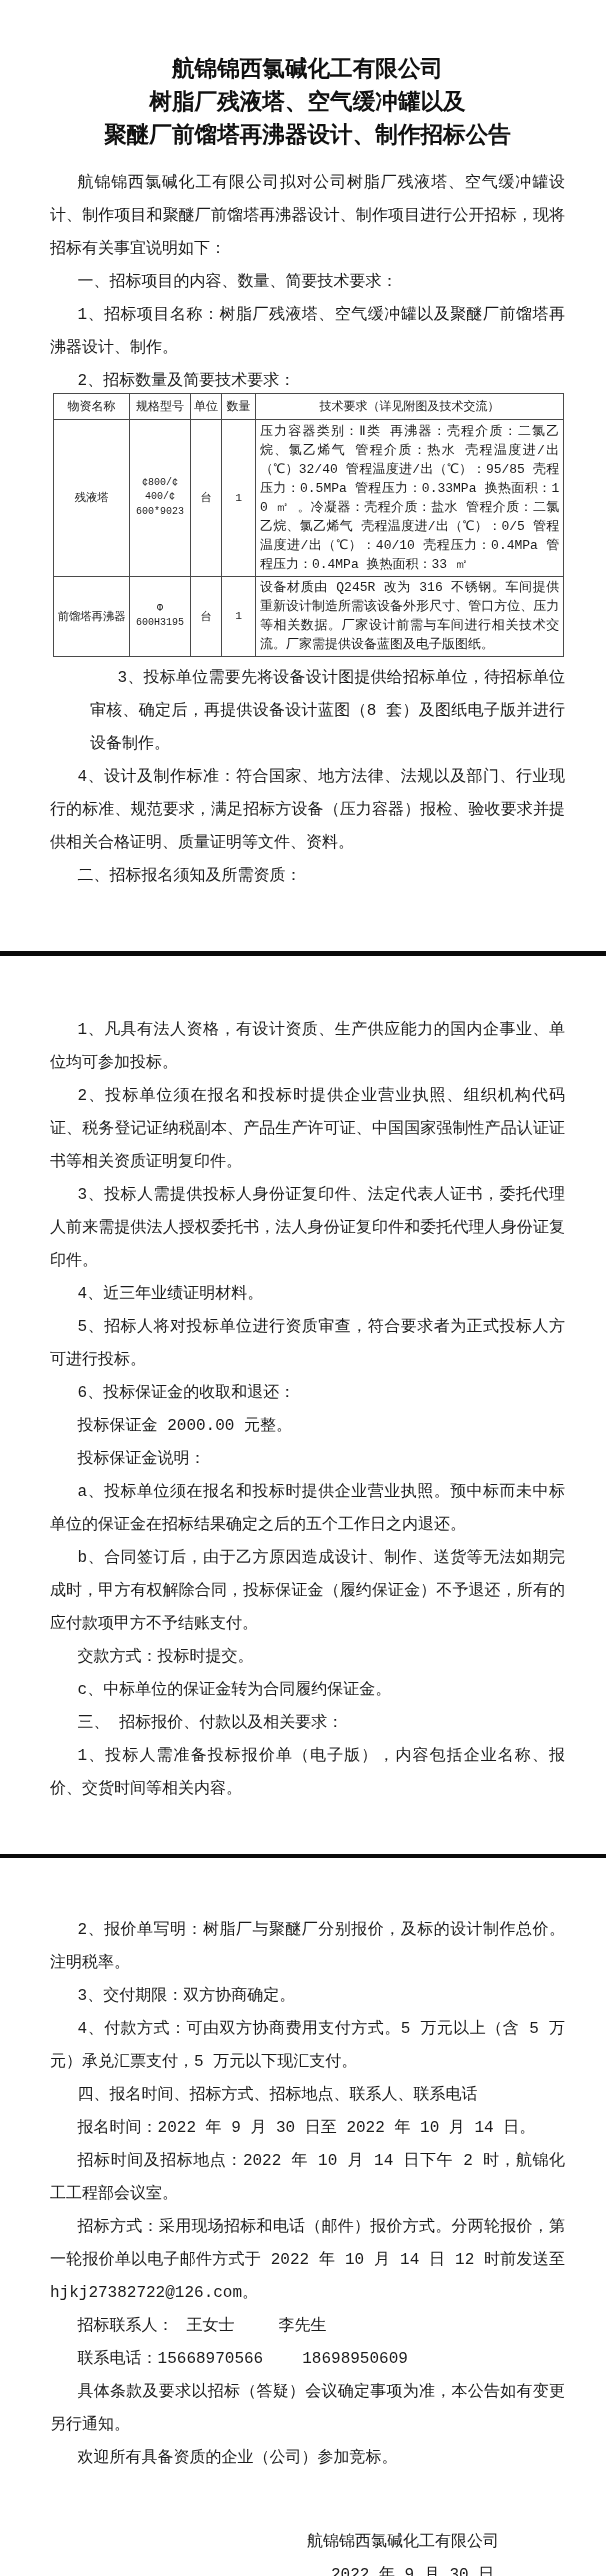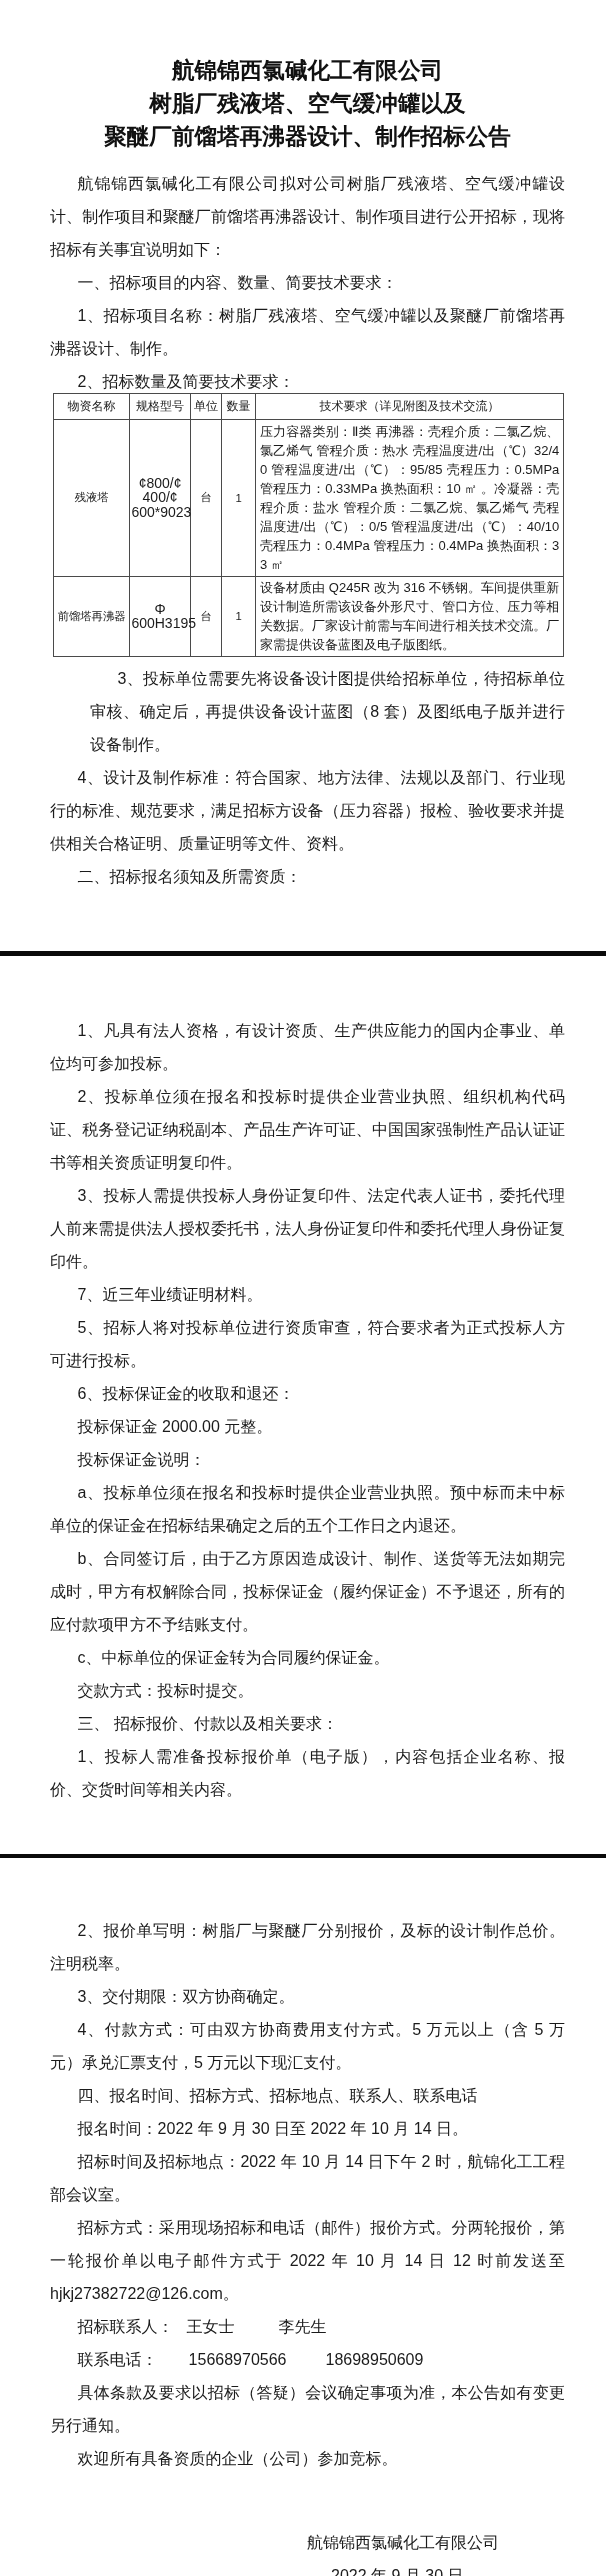--- a/index.html
+++ b/index.html
@@ -1,21 +1,21 @@
 <!DOCTYPE html>
 <html style="font-size:10px"><head>
 <meta charset="utf-8">
 <style>
   html, body { margin: 0; padding: 0; background: #ffffff; }
   .doc {
     position: relative;
     width: 606px;
     height: 2576px;
     background: #ffffff;
-    font-family: Liberation Sans, sans-serif;
+    font-family: Liberation Mono, monospace;
     color: #1b1b1b;
     overflow: hidden;
   }
   .content { padding: 0 41px 0 50px; }
   .title { margin: 0; font-size: 22.6px; font-weight: bold; text-align: center; line-height: 33px; color: #111; }
   .title-block { margin-top: 54px; }
   .p {
     margin: 0;
     font-size: 16px;
     line-height: 33px;
@@ -47,37 +47,37 @@
     text-align: center;
     vertical-align: middle;
     padding: 0 1.3px;
   }
   td.cname, td.cspec, td.cunit, td.cqty {
     text-align: center;
     vertical-align: middle;
     font-size: 11.3px;
     padding: 1.3px;
   }
-  td.cspec { font-size: 14px; line-height: 14.4px; }
+  td.cspec { font-size: 10px; line-height: 14.4px; }
   td.creq {
     font-size: 13px;
     line-height: 19px;
     text-align: justify;
     vertical-align: top;
     padding: 1.9px 3.8px;
     word-break: break-all;
   }
   .col-name { width: 76px; }
   .col-spec { width: 61px; }
   .col-unit { width: 31px; }
   .col-qty  { width: 34px; }
   #item3 { margin-top: 5px; margin-left: 40px; }
   .contact-name-1 { margin-left: 13px; }
   .contact-name-2 { margin-left: 44px; }
-  .contact-phone-1 { margin-left: 31px; }
+  .contact-phone-1 { }
   .contact-phone-2 { margin-left: 39px; }
   #sig-company { margin-top: 51px; text-indent: 257px; text-align: left; }
   #sig-date { text-indent: 281px; text-align: left; }
 </style>
 </head>
 <body>
 
 <div class="doc">
   <div class="content">
 
@@ -138,29 +138,29 @@
     <p class="p" id="item3">3、投标单位需要先将设备设计图提供给招标单位，待招标单位审核、确定后，再提供设备设计蓝图（8 套）及图纸电子版并进行设备制作。</p>
     <p class="p">4、设计及制作标准：符合国家、地方法律、法规以及部门、行业现行的标准、规范要求，满足招标方设备（压力容器）报检、验收要求并提供相关合格证明、质量证明等文件、资料。</p>
 
     <p class="p">二、招标报名须知及所需资质：</p>
 
     <div class="pagebreak" id="pagebreak-1"></div>
 
     <p class="p">1、凡具有法人资格，有设计资质、生产供应能力的国内企事业、单位均可参加投标。</p>
     <p class="p">2、投标单位须在报名和投标时提供企业营业执照、组织机构代码证、税务登记证纳税副本、产品生产许可证、中国国家强制性产品认证证书等相关资质证明复印件。</p>
     <p class="p">3、投标人需提供投标人身份证复印件、法定代表人证书，委托代理人前来需提供法人授权委托书，法人身份证复印件和委托代理人身份证复印件。</p>
-    <p class="p">7、近三年业绩证明材料。</p>
+    <p class="p">4、近三年业绩证明材料。</p>
     <p class="p">5、招标人将对投标单位进行资质审查，符合要求者为正式投标人方可进行投标。</p>
     <p class="p">6、投标保证金的收取和退还：</p>
     <p class="p">投标保证金 2000.00 元整。</p>
     <p class="p">投标保证金说明：</p>
     <p class="p">a、投标单位须在报名和投标时提供企业营业执照。预中标而未中标单位的保证金在招标结果确定之后的五个工作日之内退还。</p>
     <p class="p">b、合同签订后，由于乙方原因造成设计、制作、送货等无法如期完成时，甲方有权解除合同，投标保证金（履约保证金）不予退还，所有的应付款项甲方不予结账支付。</p>
+    <p class="p">交款方式：投标时提交。</p>
     <p class="p">c、中标单位的保证金转为合同履约保证金。</p>
-    <p class="p">交款方式：投标时提交。</p>
 
     <p class="p">三、 招标报价、付款以及相关要求：</p>
     <p class="p">1、投标人需准备投标报价单（电子版），内容包括企业名称、报价、交货时间等相关内容。</p>
 
     <div class="pagebreak" id="pagebreak-2"></div>
 
     <p class="p">2、报价单写明：树脂厂与聚醚厂分别报价，及标的设计制作总价。注明税率。</p>
     <p class="p">3、交付期限：双方协商确定。</p>
     <p class="p">4、付款方式：可由双方协商费用支付方式。5 万元以上（含 5 万元）承兑汇票支付，5 万元以下现汇支付。</p>
 

